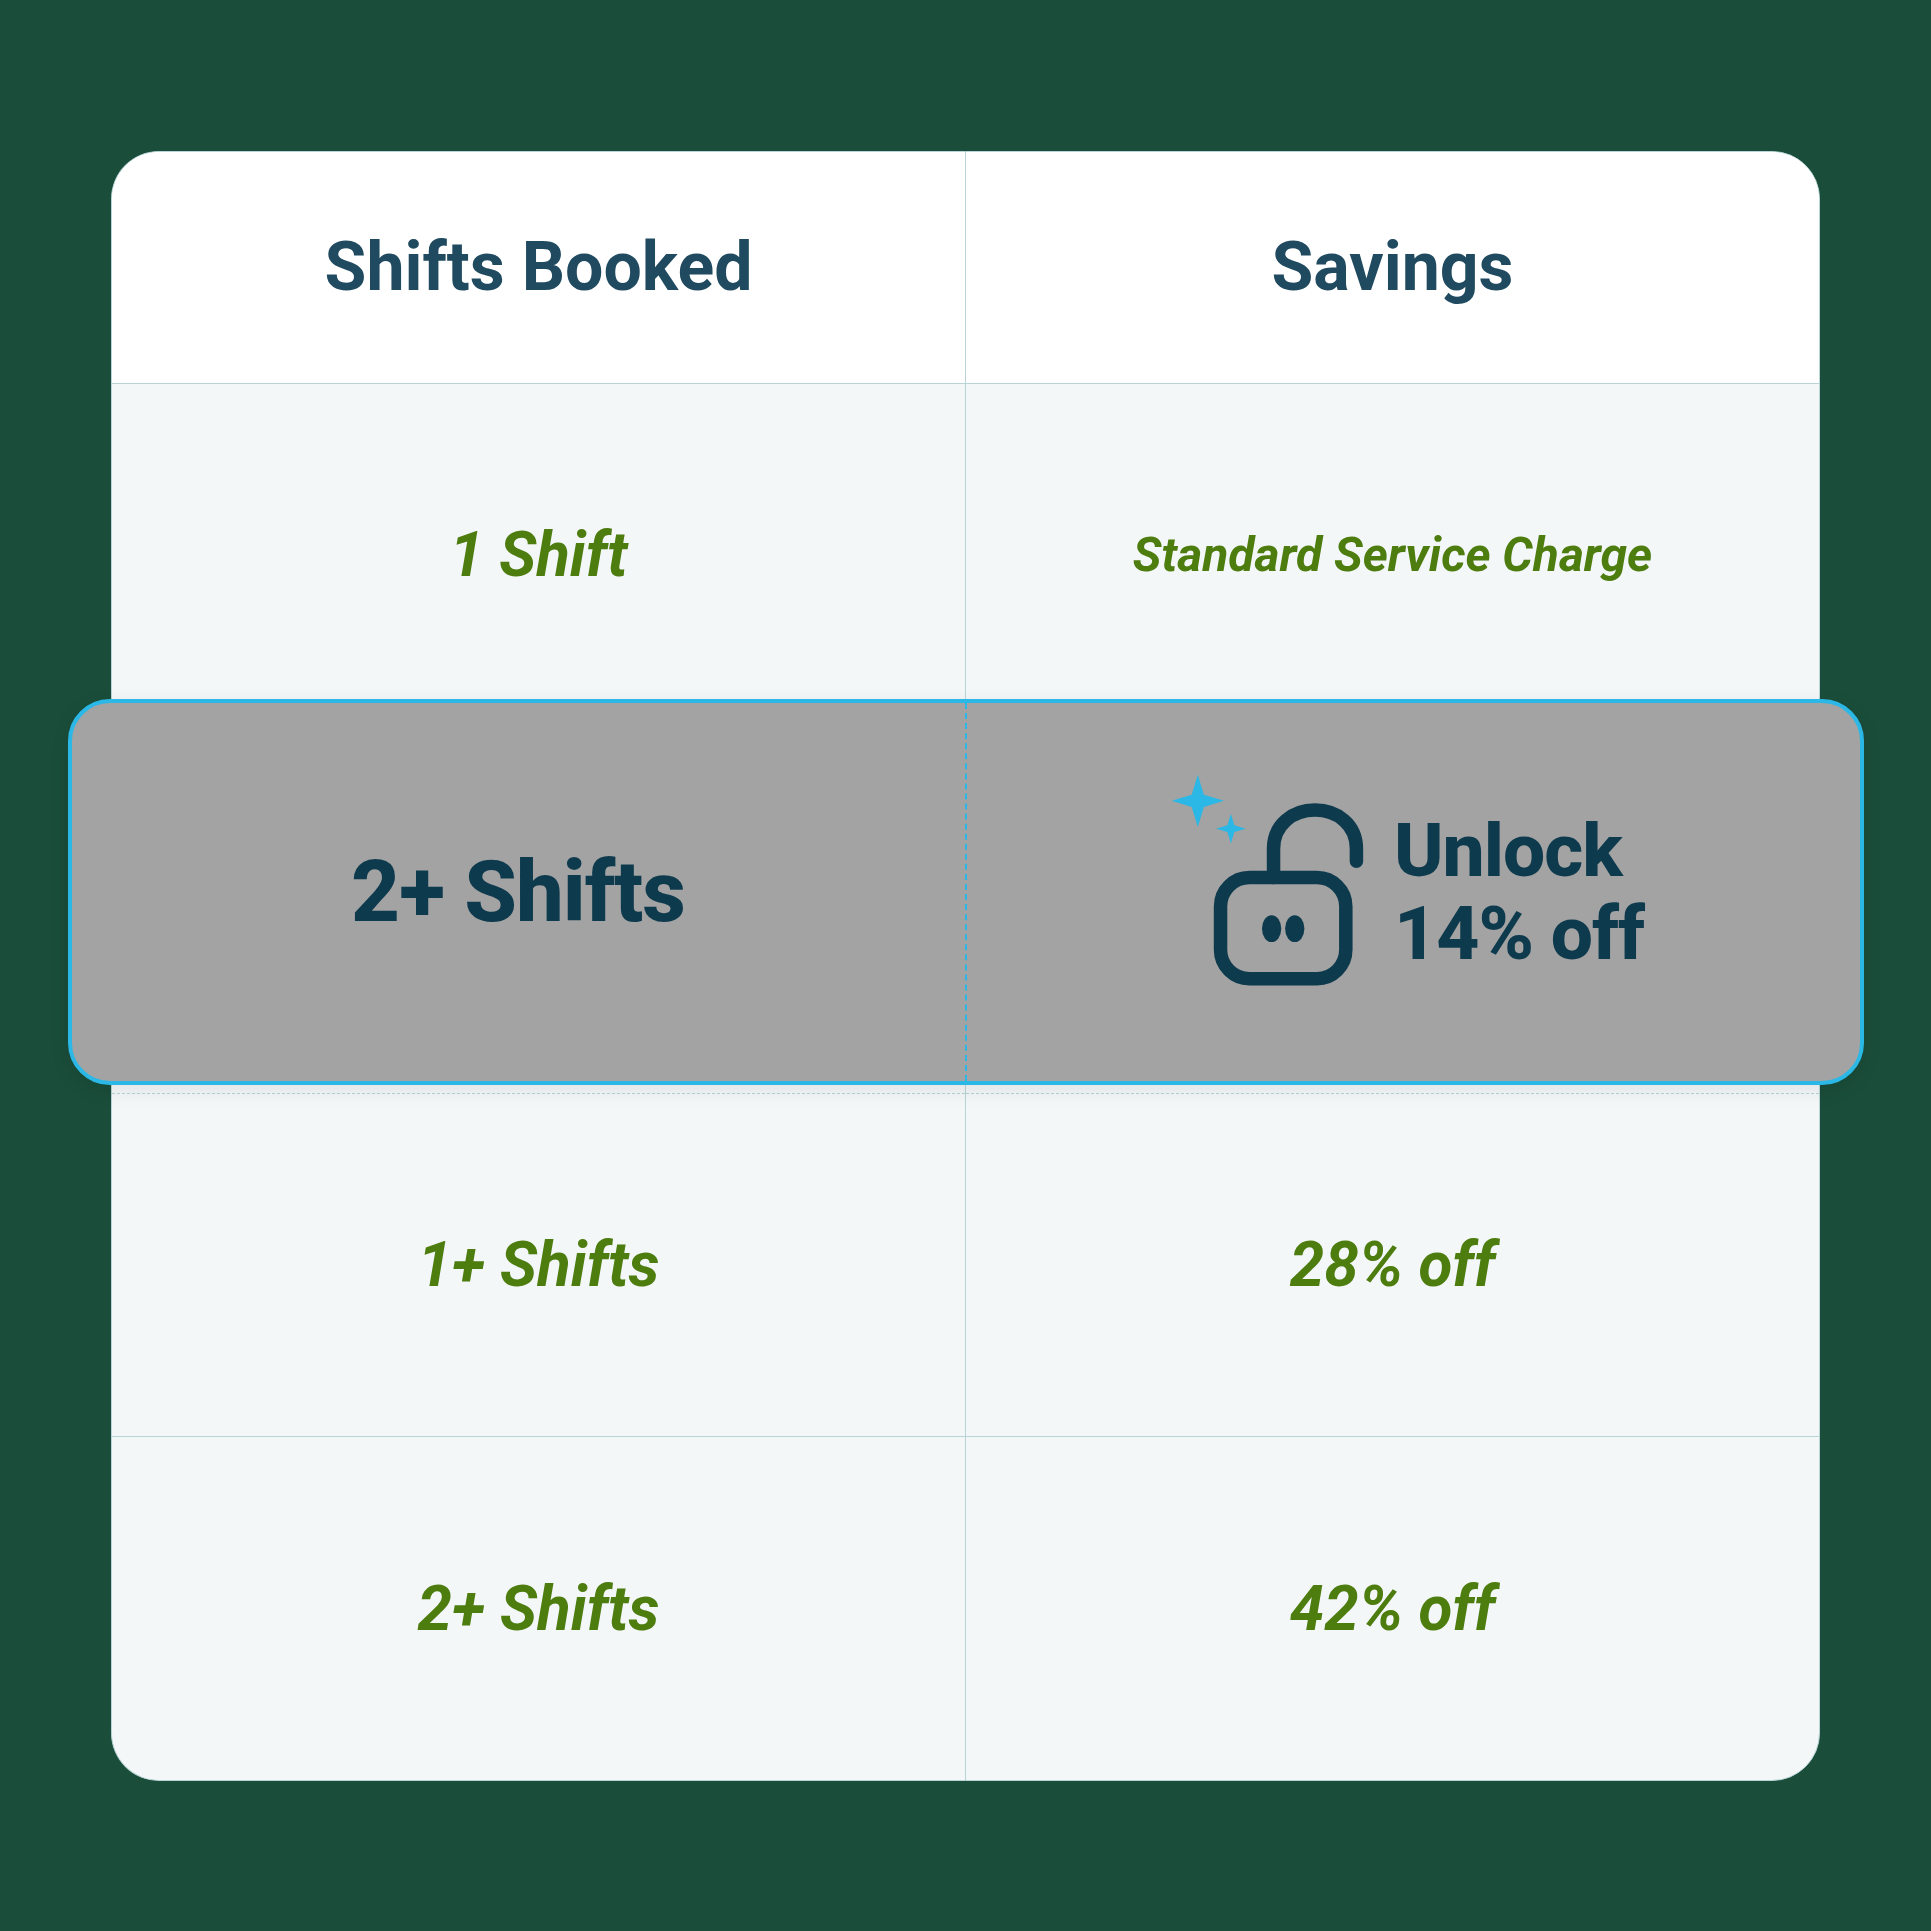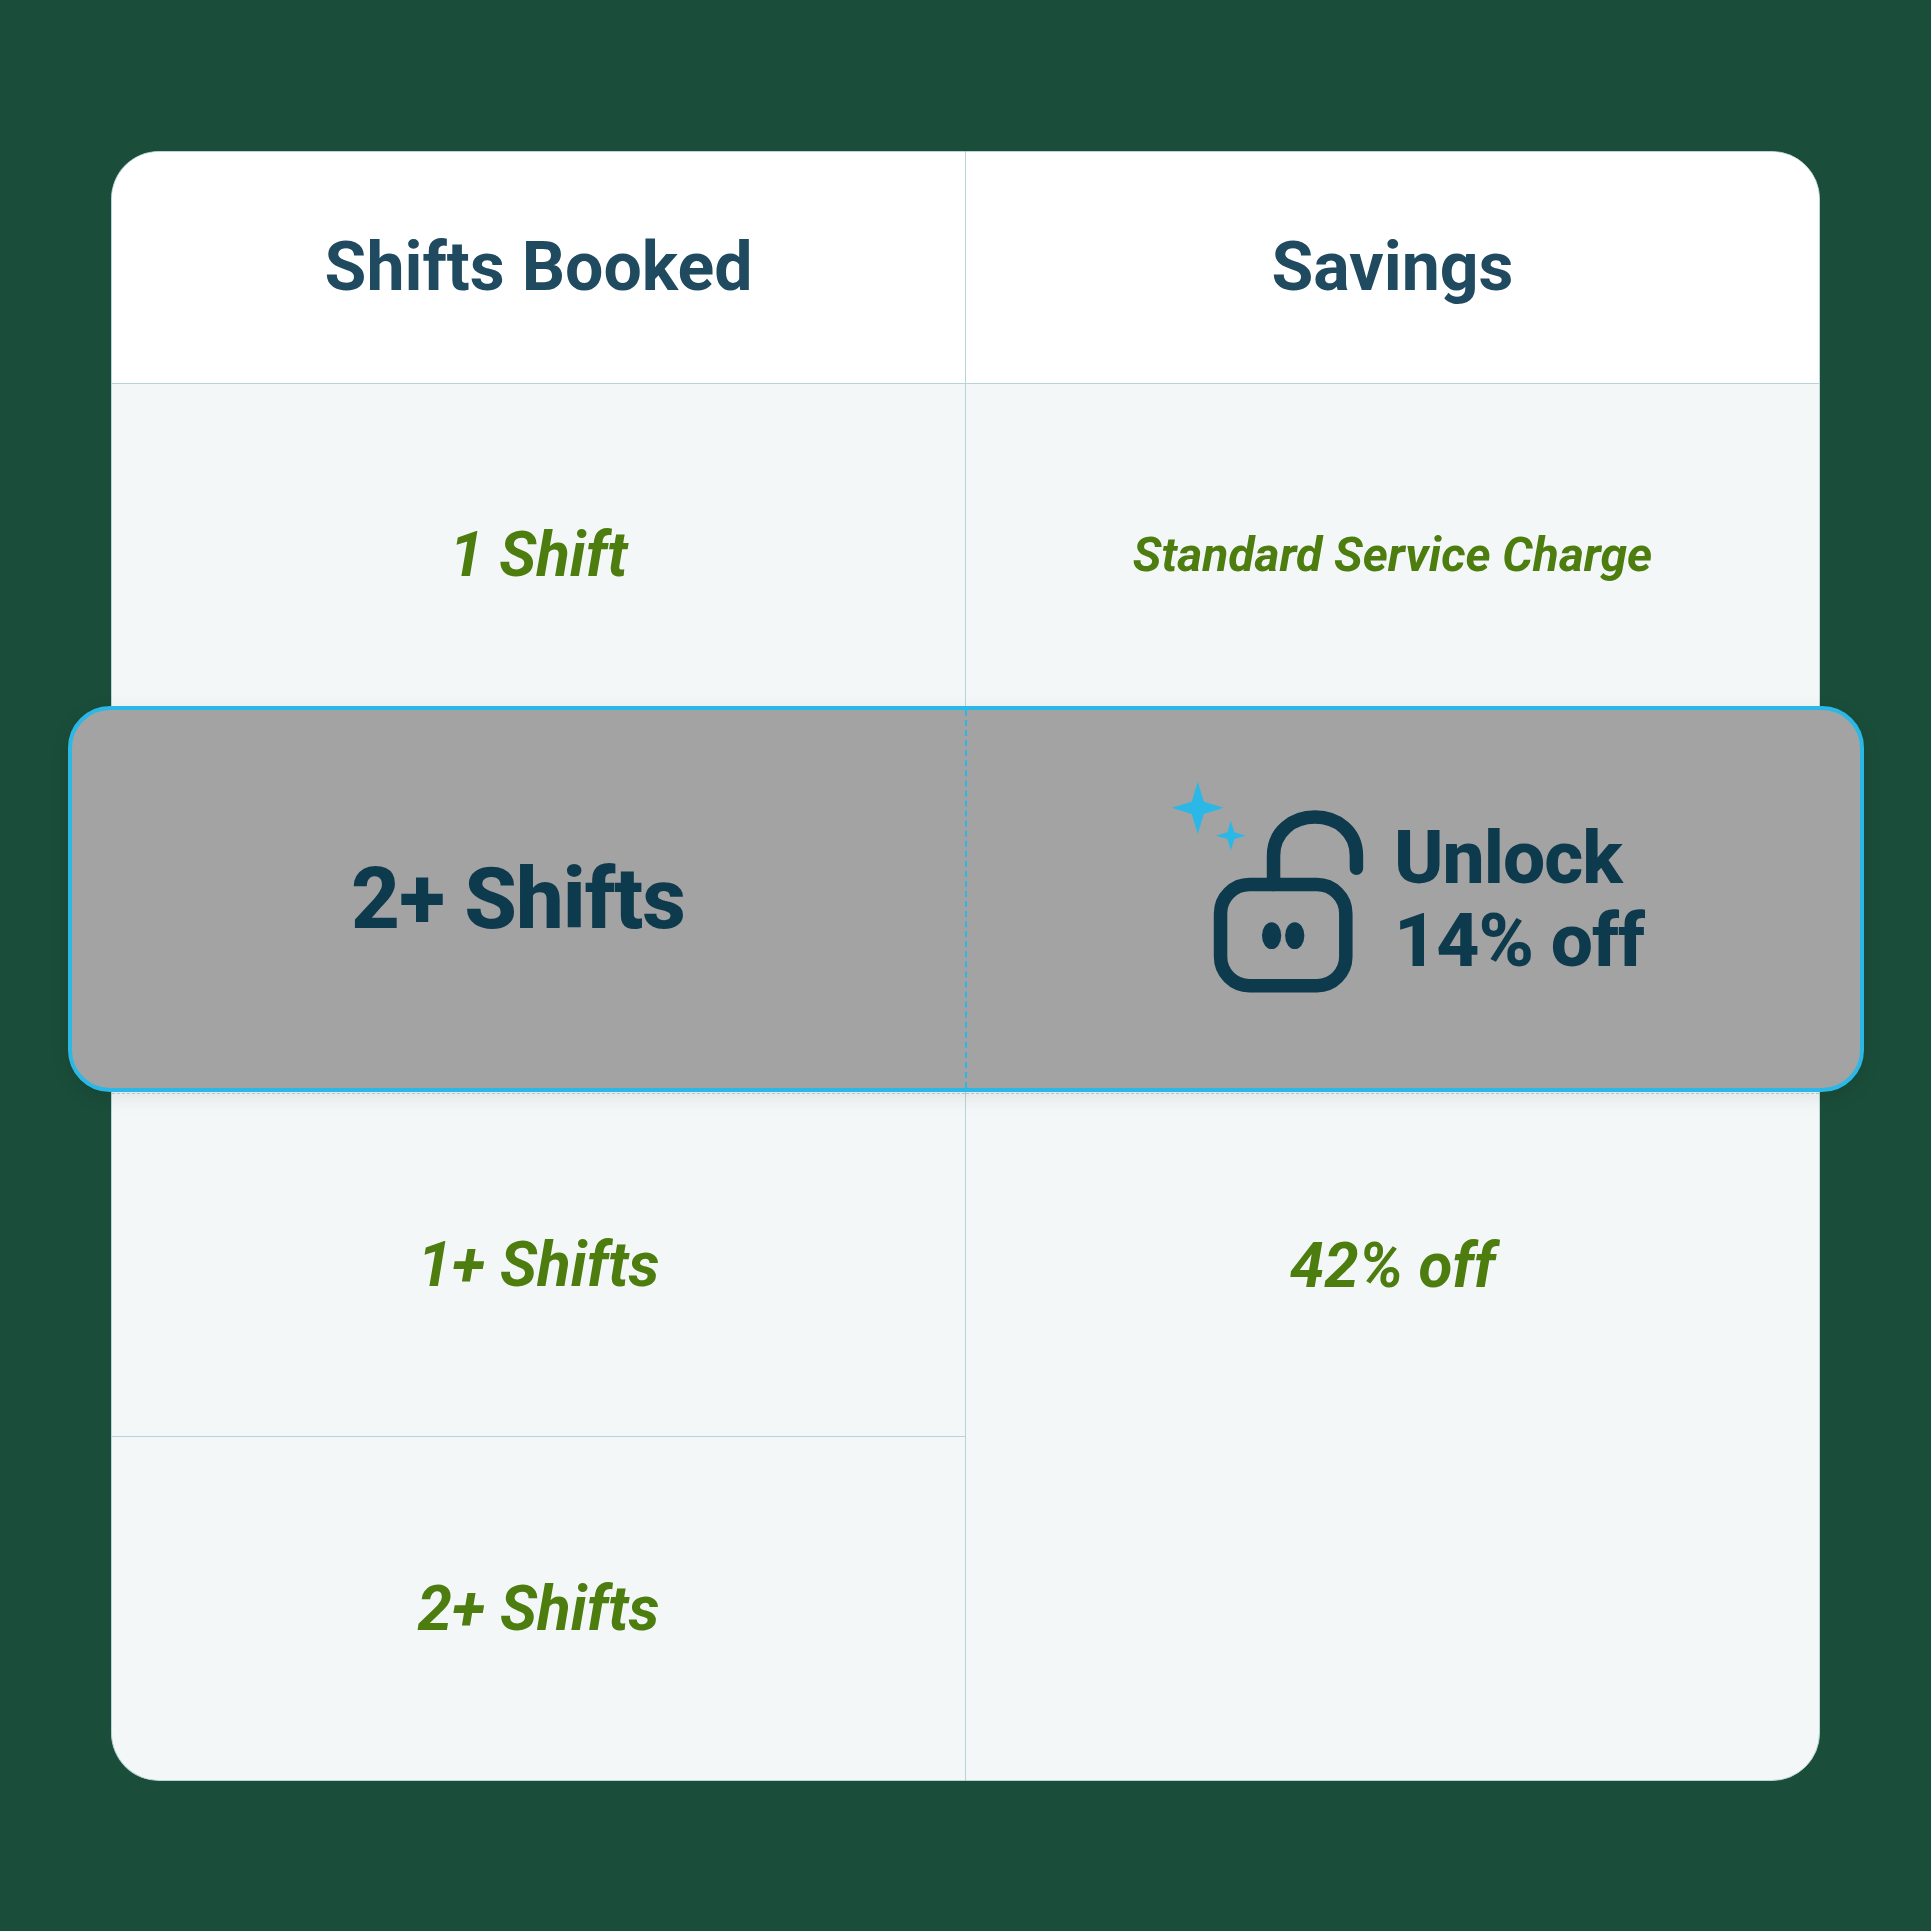--- a/index.html
+++ b/index.html
@@ -12,21 +12,21 @@
     align-items: center;
     justify-content: center;
   }
   .wrap {
     width: 1796px;
     position: relative;
   }
   .table {
     display: flex;
     width: 1709px;
-    margin: 5px auto;
+    margin: 12px auto;
   }
   .col {
     flex: 1;
     background: #f3f7f8;
     border: 1.9px solid #b8d4d6;
     overflow: hidden;
   }
   .col-left {
     border-top-left-radius: 48px;
     border-bottom-left-radius: 48px;
@@ -132,20 +132,21 @@
       <div class="row spacer"></div>
       <div class="row">1+ Shifts</div>
       <div class="row">2+ Shifts</div>
     </div>
     <div class="col col-right">
       <div class="head">Savings</div>
       <div class="row">
         <span class="small-text">Standard Service Charge</span>
       </div>
       <div class="row spacer"></div>
+      <div class="row">28% off</div>
       <div class="row">42% off</div>
     </div>
   </div>
 
   <div class="highlight">
     <div class="hcol">
       <span class="hl-left">2+ Shifts</span>
     </div>
     <div class="hcol">
       <div class="hl-right">

